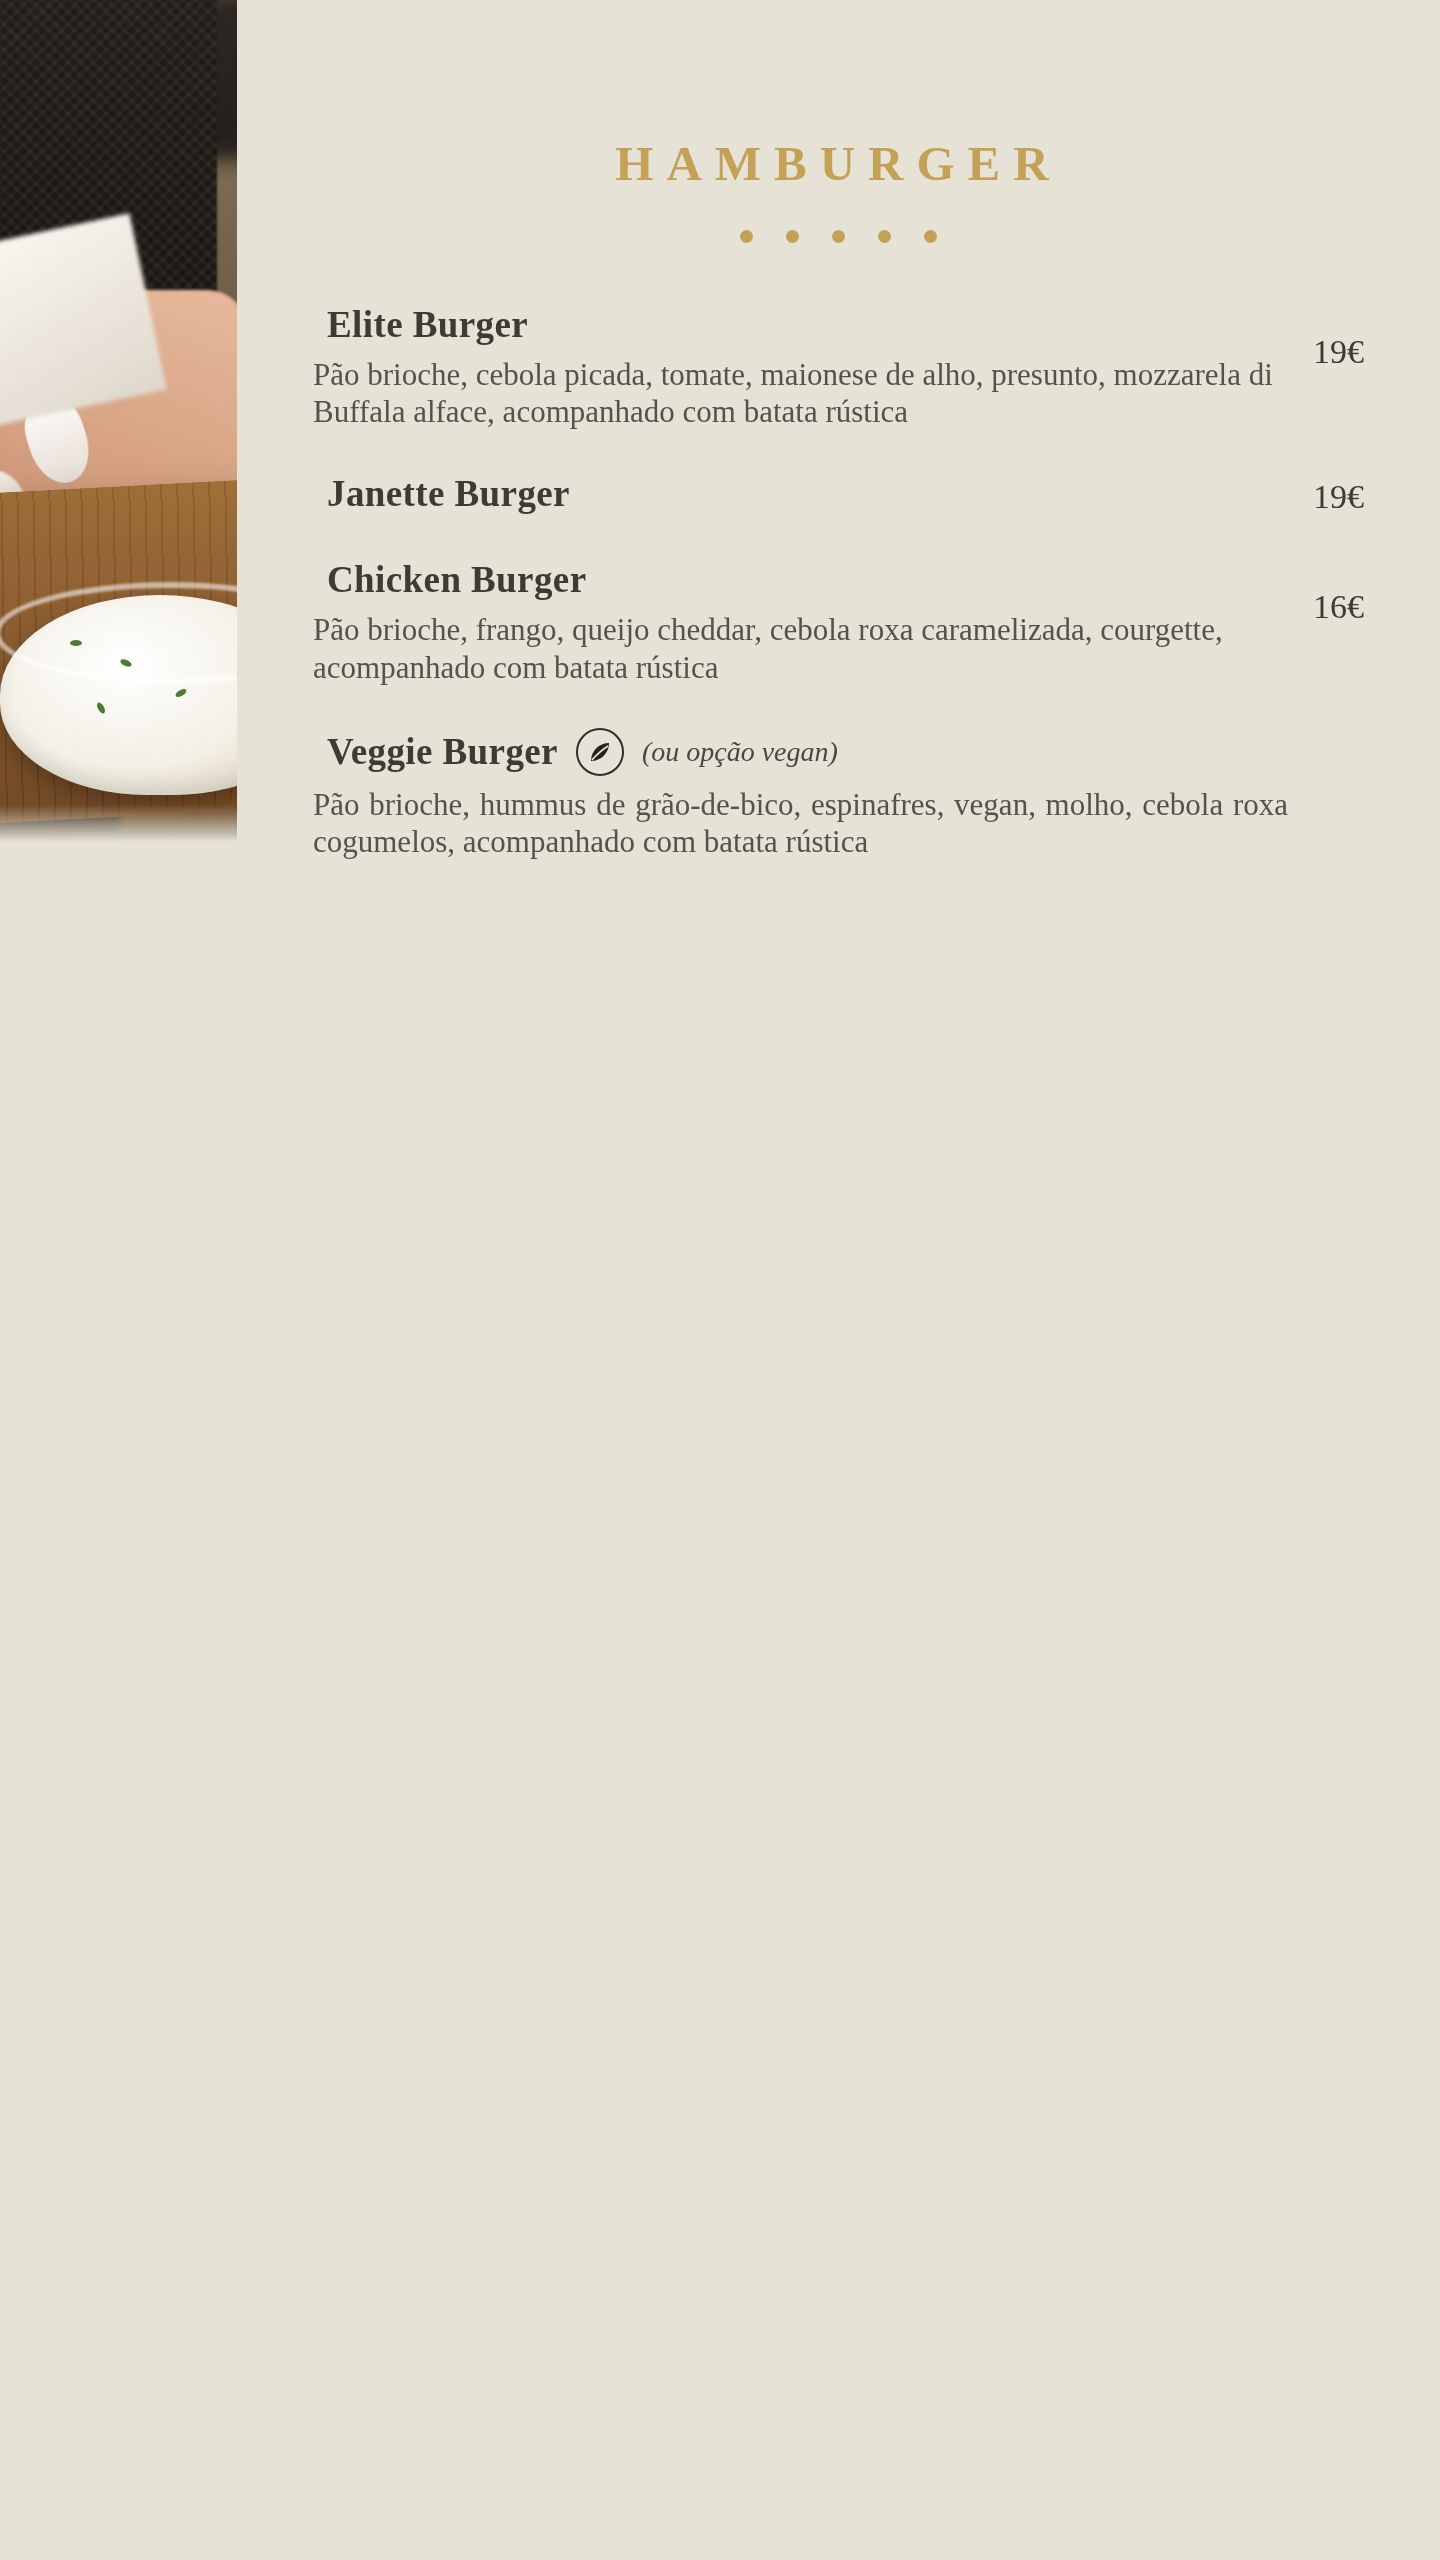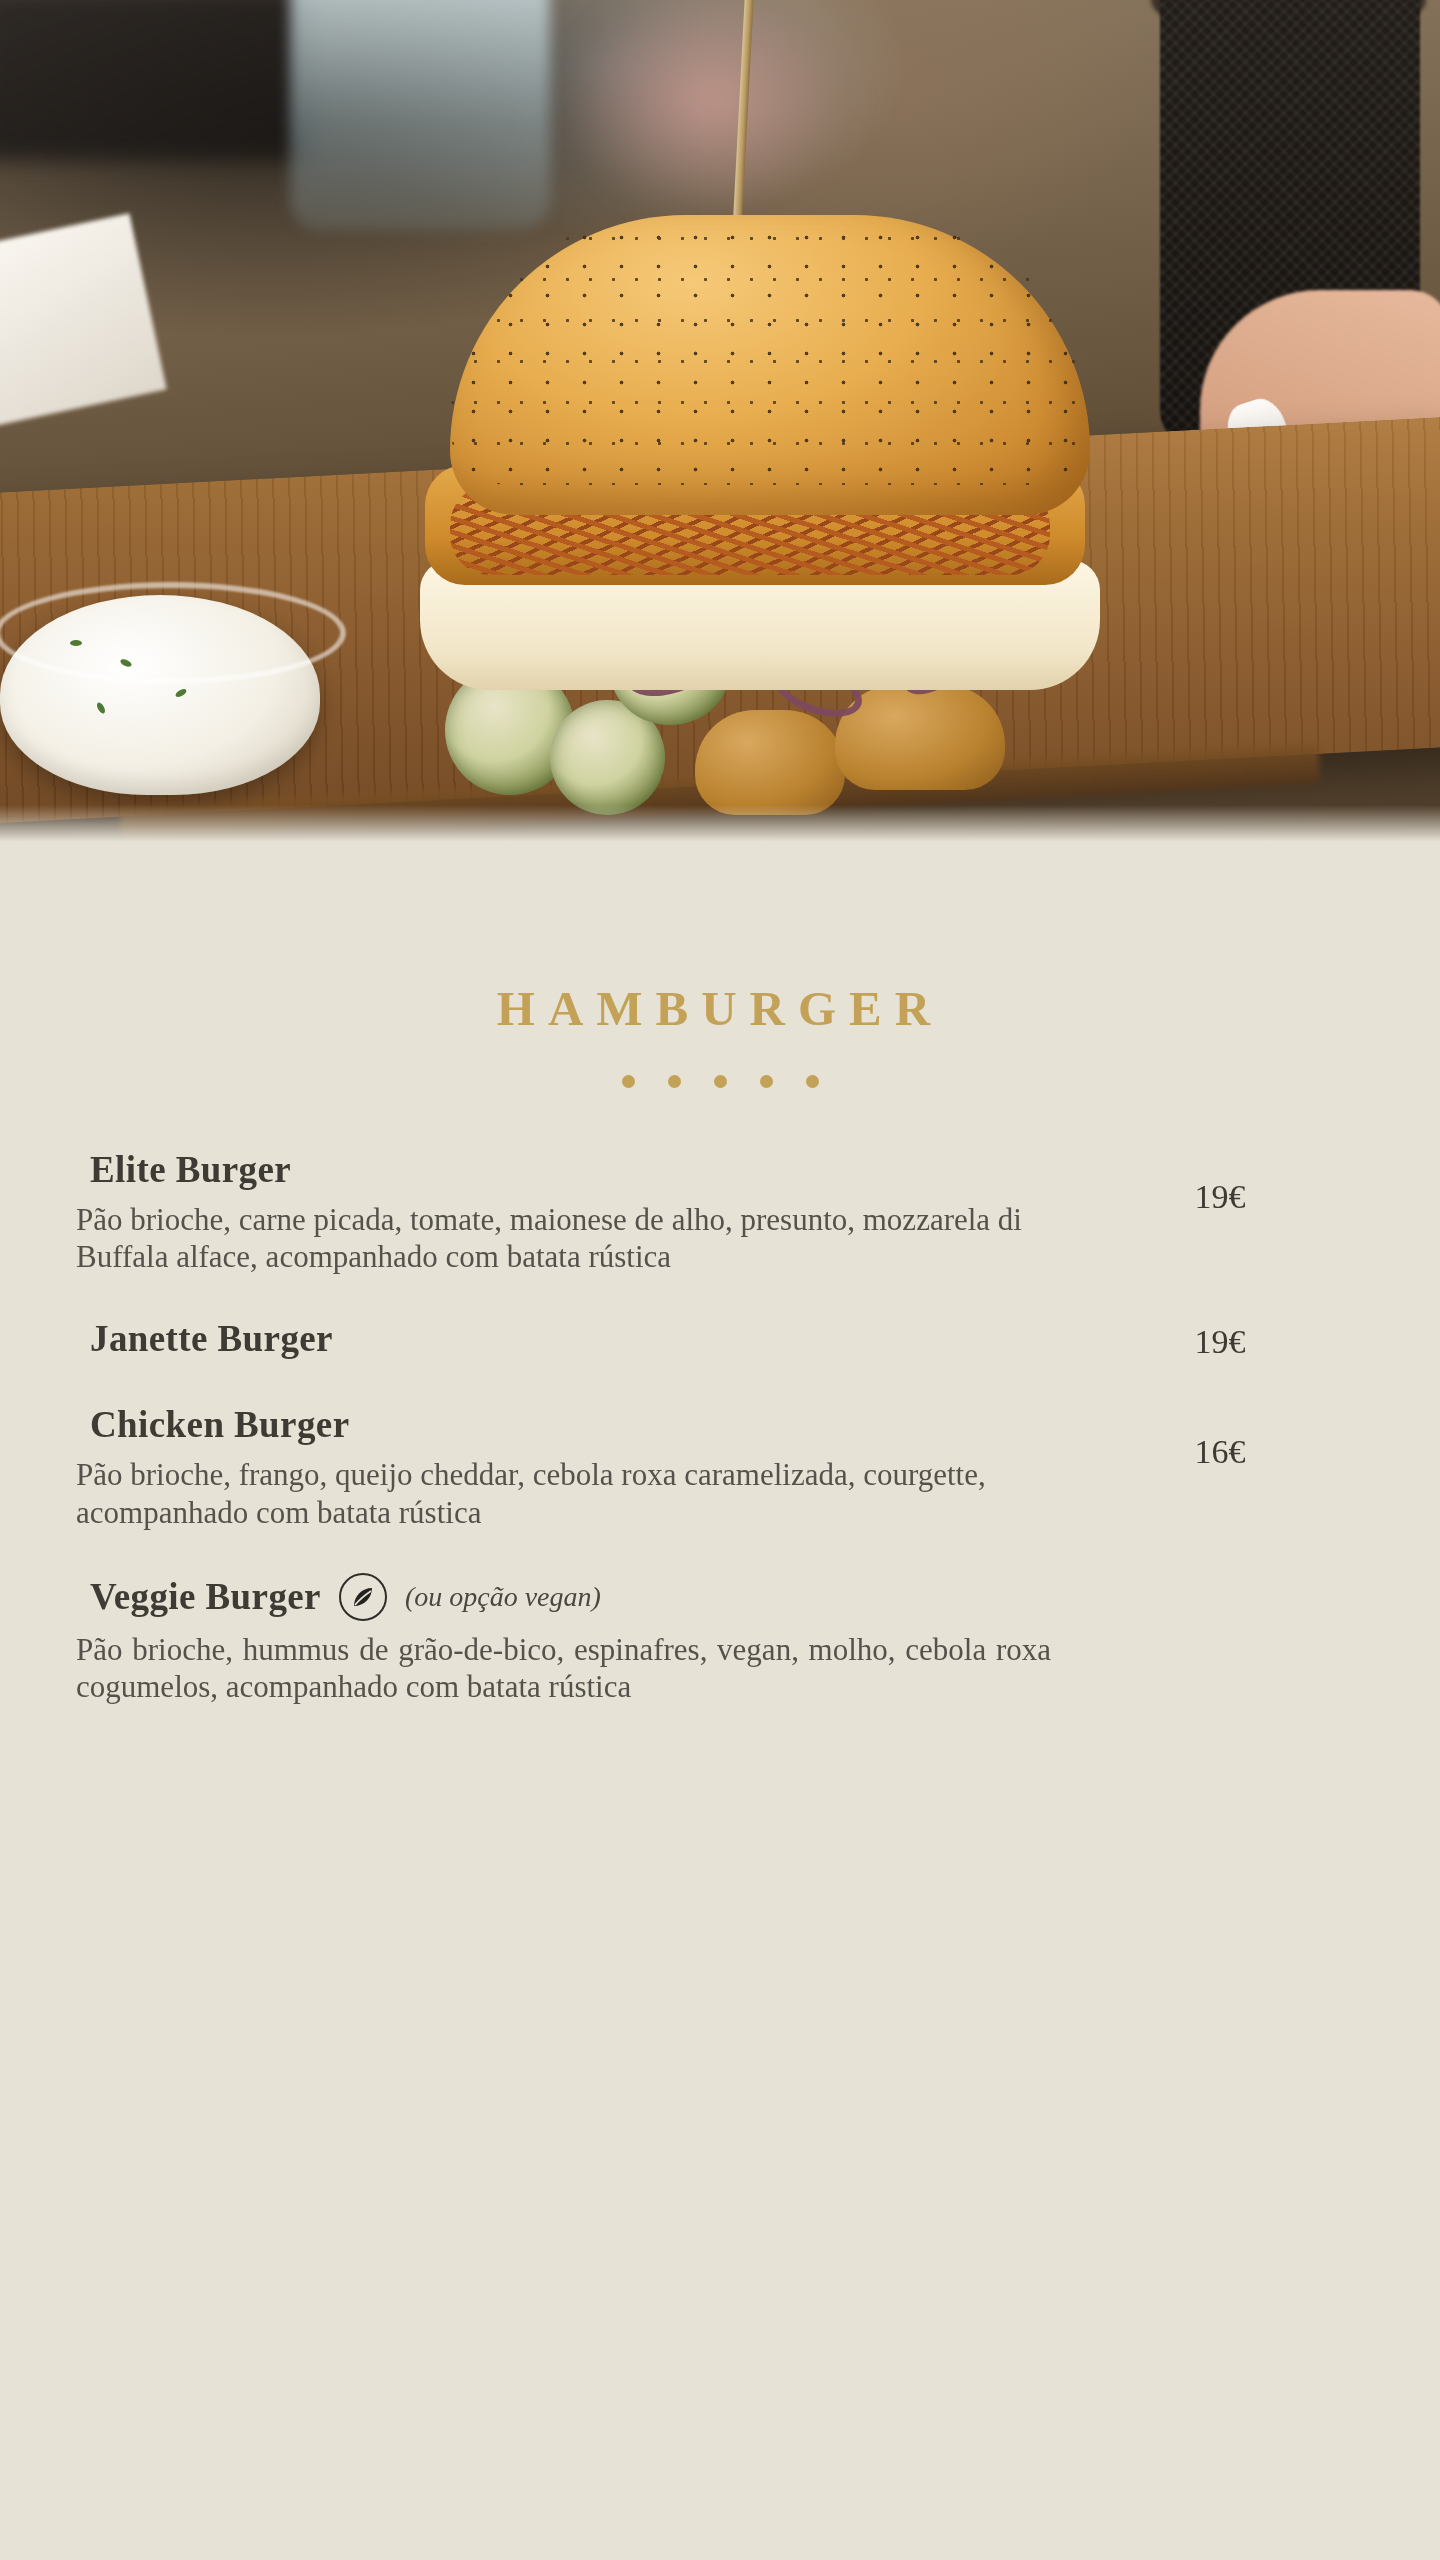--- a/index.html
+++ b/index.html
@@ -12,21 +12,21 @@
     height: 2560px;
     font-family: "Liberation Serif", serif;
     overflow: hidden;
   }
   .page {
     position: relative;
     width: 1440px;
     height: 2560px;
     background: #e6e2d6;
     display: flex;
-    flex-direction: column;
+    flex-direction: row;
   }
 
   
   .hero {
     position: relative;
     width: 1440px;
     height: 845px;
     overflow: hidden;
     background: #6b5336;
   }
@@ -398,21 +398,21 @@
       <div class="dot"></div>
     </div>
 
     <div class="items">
 
       <div class="item">
         <div class="item-body">
           <div class="item-name-row">
             <div class="item-name">Elite Burger</div>
           </div>
-          <div class="item-desc nojustify">Pão brioche, carne picada, tomate, maionese de alho, presunto, mozzarela di Buffala alface, acompanhado com batata rústica</div>
+          <div class="item-desc nojustify">Pão brioche, cebola picada, tomate, maionese de alho, presunto, mozzarela di Buffala alface, acompanhado com batata rústica</div>
         </div>
         <div class="item-price">19€</div>
       </div>
 
       <div class="item">
         <div class="item-body">
           <div class="item-name-row">
             <div class="item-name">Janette Burger</div>
           </div>
         </div>

